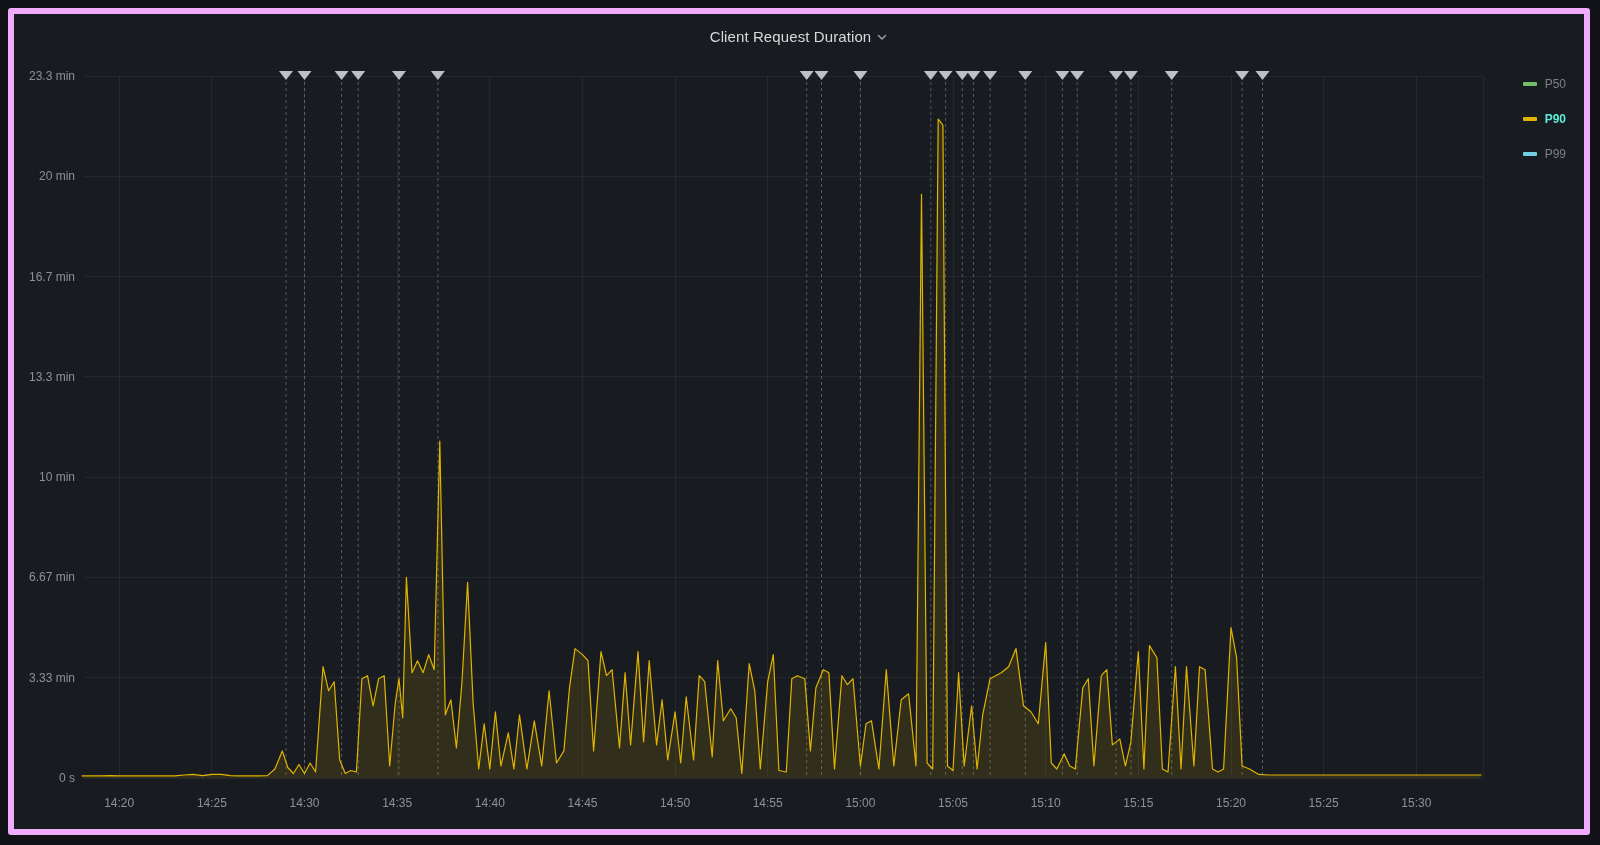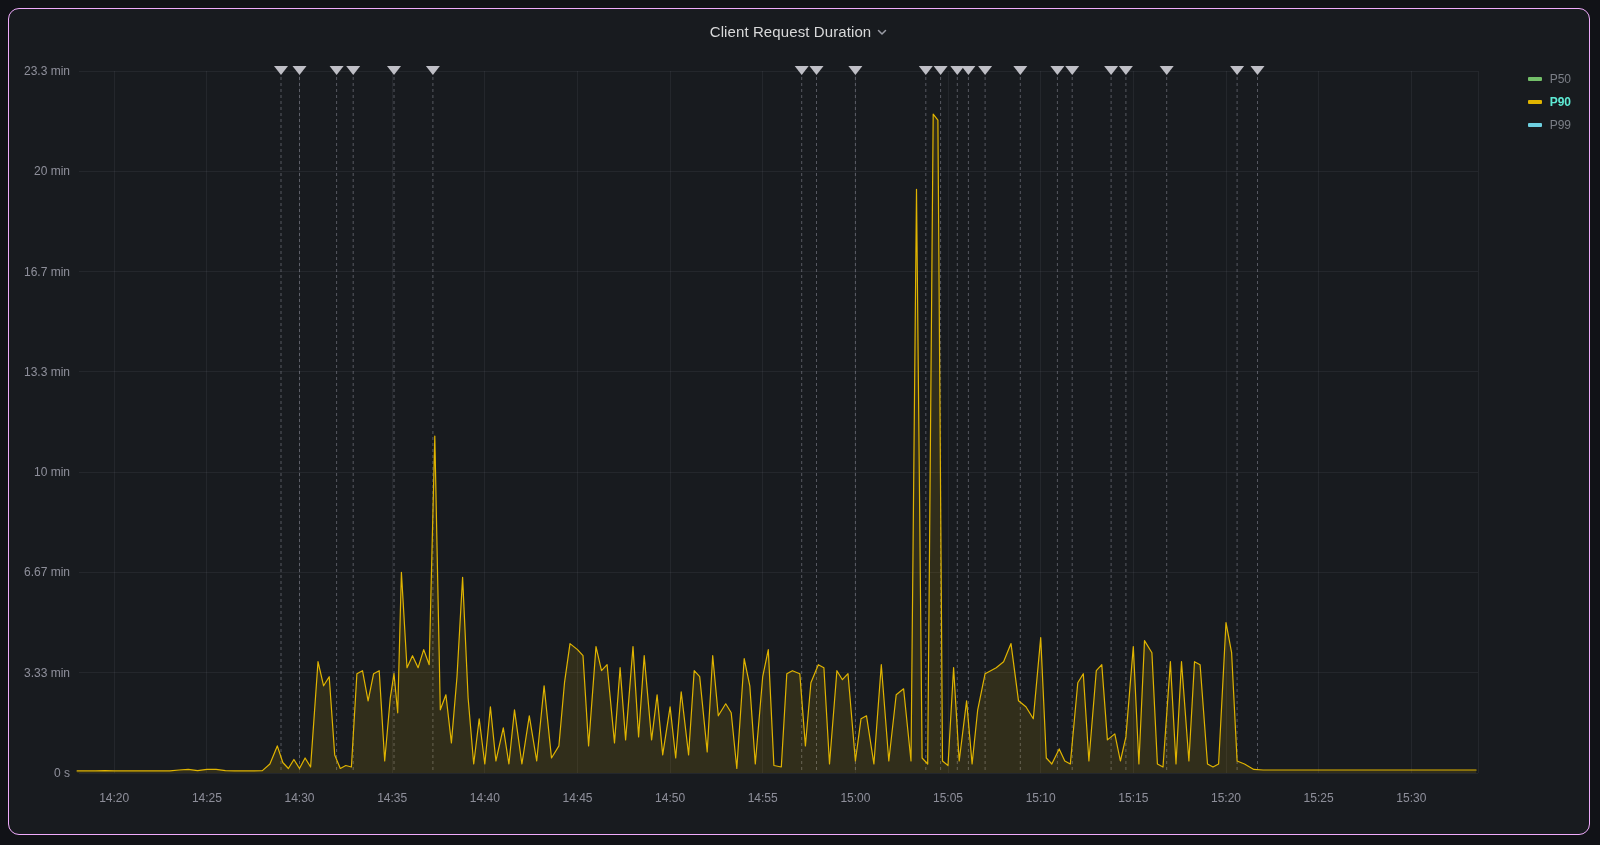--- a/index.html
+++ b/index.html
@@ -4,35 +4,35 @@
 <style>
   html,body{margin:0;padding:0;}
   body{
     width:1600px;height:845px;overflow:hidden;
     background:#111217;
     font-family:"Liberation Sans","DejaVu Sans",sans-serif;
     position:relative;
   }
   .panel{
     position:absolute;left:8px;top:8px;width:1582px;height:827px;
-    background:#181b1f;border:1px solid #f0abfc;border-radius:11px;
+    background:#181b1f;border:6px solid #f0abfc;border-radius:3px;
     box-sizing:border-box;overflow:hidden;
   }
   .panel-header{
     position:absolute;top:0;left:0;right:0;height:44px;
     display:flex;align-items:center;justify-content:center;gap:5px;
     cursor:pointer;z-index:3;
   }
   .panel-title{color:#d8d9da;font-size:15px;font-weight:500;letter-spacing:.1px;}
   .chevron{display:flex;align-items:center;margin-top:2px;}
   #chart{position:absolute;left:0;top:0;width:1580px;height:825px;z-index:1;}
   #chart text{font-family:"Liberation Sans","DejaVu Sans",sans-serif;}
   .legend{
     position:absolute;top:62px;right:18px;z-index:4;
-    display:flex;flex-direction:column;gap:8px;align-items:flex-start;
+    display:flex;flex-direction:column;gap:20px;align-items:flex-start;
   }
   .legend-row{display:flex;align-items:center;gap:8px;cursor:pointer;height:15px;}
   .swatch{width:14px;height:4px;border-radius:1px;background:#888;}
   .legend-label{font-size:12px;color:#7b7f87;}
   .legend-row.active .legend-label{color:#5eead4;font-weight:700;}
 </style>
 </head>
 <body>
 
 <div class="panel">

